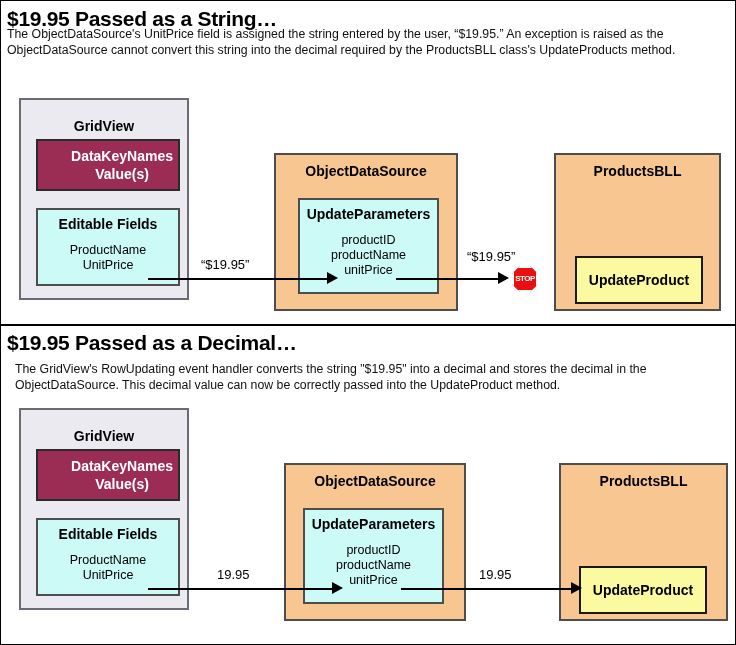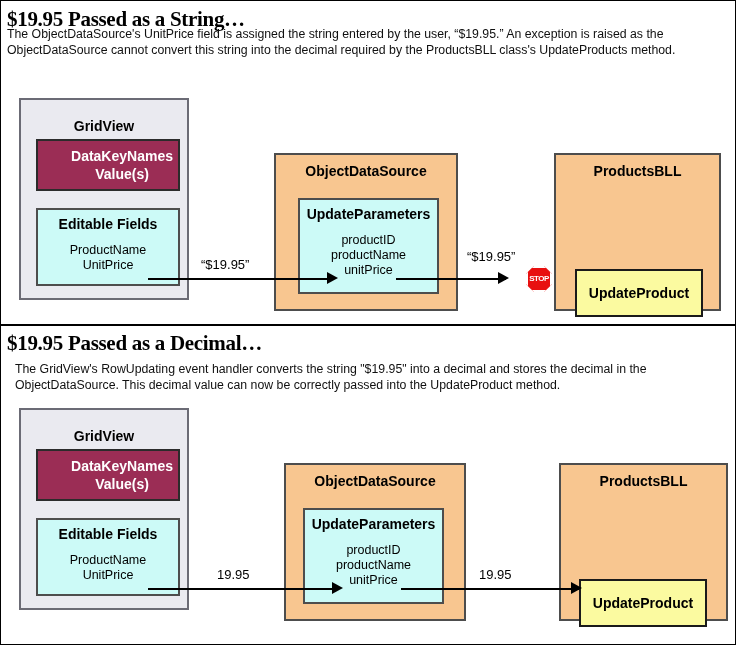--- a/index.html
+++ b/index.html
@@ -29,21 +29,20 @@
   }
   .panel-top { top: 0; height: 325px; border-bottom: 2px solid #000000; }
   .panel-bottom { top: 325px; height: 318px; }
 
   .heading {
     position: absolute;
     font-size: 21px;
     font-weight: bold;
     letter-spacing: -0.3px;
     white-space: nowrap;
-    font-family: Liberation Serif, serif;
   }
   .desc {
     position: absolute;
     font-size: 12.3px;
     line-height: 16px;
     color: #101010;
   }
 
   
   .box {
@@ -85,21 +84,20 @@
     background: #ccfaf7;
     border: 2px solid #4d4d4d;
   }
   .orange {
     background: #f8c690;
     border: 2px solid #4d4d4d;
   }
   .yellow {
     background: #fbfaa0;
     border: 2px solid #1a1a1a;
-    margin-top: 13px;
   }
 
   
   .hline {
     position: absolute;
     height: 0;
     border-top: 2px solid #000000;
   }
   .arrowhead {
     position: absolute;
@@ -178,21 +176,21 @@
     </div>
 
     <div class="hline" style="left:147px; top:277px; width:185px;"></div>
     <div class="arrowhead" style="left:326px; top:271px;"></div>
     <div class="edge-label" style="left:200px; top:256px;">“$19.95”</div>
 
     <div class="hline" style="left:395px; top:277px; width:110px;"></div>
     <div class="arrowhead" style="left:497px; top:271px;"></div>
     <div class="edge-label" style="left:466px; top:248px;">“$19.95”</div>
 
-    <div class="stopsign" style="left:511px; top:265px;margin-left:14px;">STOP</div>
+    <div class="stopsign" style="left:511px; top:265px;">STOP</div>
 
   </div>
 
   <div class="panel panel-bottom">
 
     <div class="heading" style="left:6px; top:5px;">$19.95 Passed as a Decimal…</div>
 
     <div class="desc" style="left:14px; top:35px; width:706px;">The GridView's RowUpdating event handler converts the string "$19.95" into a decimal and stores the decimal in the ObjectDataSource. This decimal value can now be correctly passed into the UpdateProduct method.</div>
 
     <div class="box gridview" style="left:18px; top:82px; width:170px; height:202px;">

